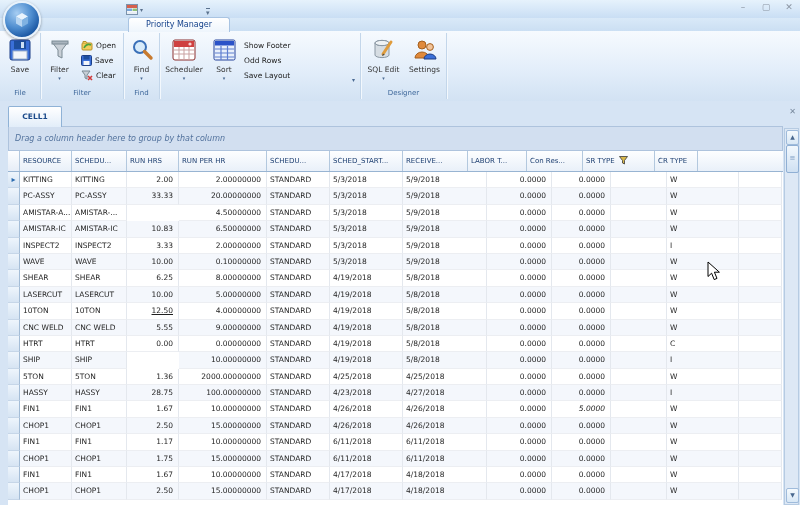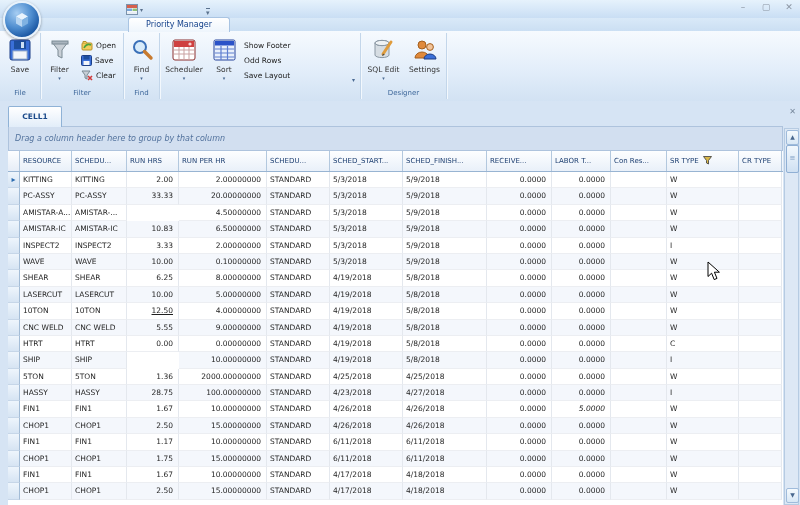--- a/index.html
+++ b/index.html
@@ -265,21 +265,20 @@
   </div>
 
   <div class="grid-header" id="grid-header">
     <div class="hind"></div>
   <div class="hcell" style="width: 52px;"><span>RESOURCE</span></div>
       <div class="hcell" style="width: 55px;"><span>SCHEDU...</span></div>
       <div class="hcell" style="width: 52px;"><span>RUN HRS</span></div>
       <div class="hcell" style="width: 88px;"><span>RUN PER HR</span></div>
       <div class="hcell" style="width: 63px;"><span>SCHEDU...</span></div>
       <div class="hcell" style="width: 73px;"><span>SCHED_START...</span></div>
-      <div class="hcell" style="width: 84px;"><span>SCHED_FINISH...</span></div>
       <div class="hcell" style="width: 65px;"><span>RECEIVE...</span></div>
       <div class="hcell" style="width: 59px;"><span>LABOR T...</span></div>
       <div class="hcell" style="width: 56px;"><span>Con Res...</span></div>
       <div class="hcell" style="width: 72px;"><span>SR TYPE</span><span class="hfilter">
           <svg width="9" height="9" viewBox="0 0 9 9">
             <polygon points="0.5,0.5 8.5,0.5 5.5,4.5 5.5,8 3.5,7 3.5,4.5" fill="#d9b84a" stroke="#3a3a3a" stroke-width="0.8"></polygon>
           </svg>
         </span></div>
       <div class="hcell" style="width: 43px;"><span>CR TYPE</span></div>
     </div>

